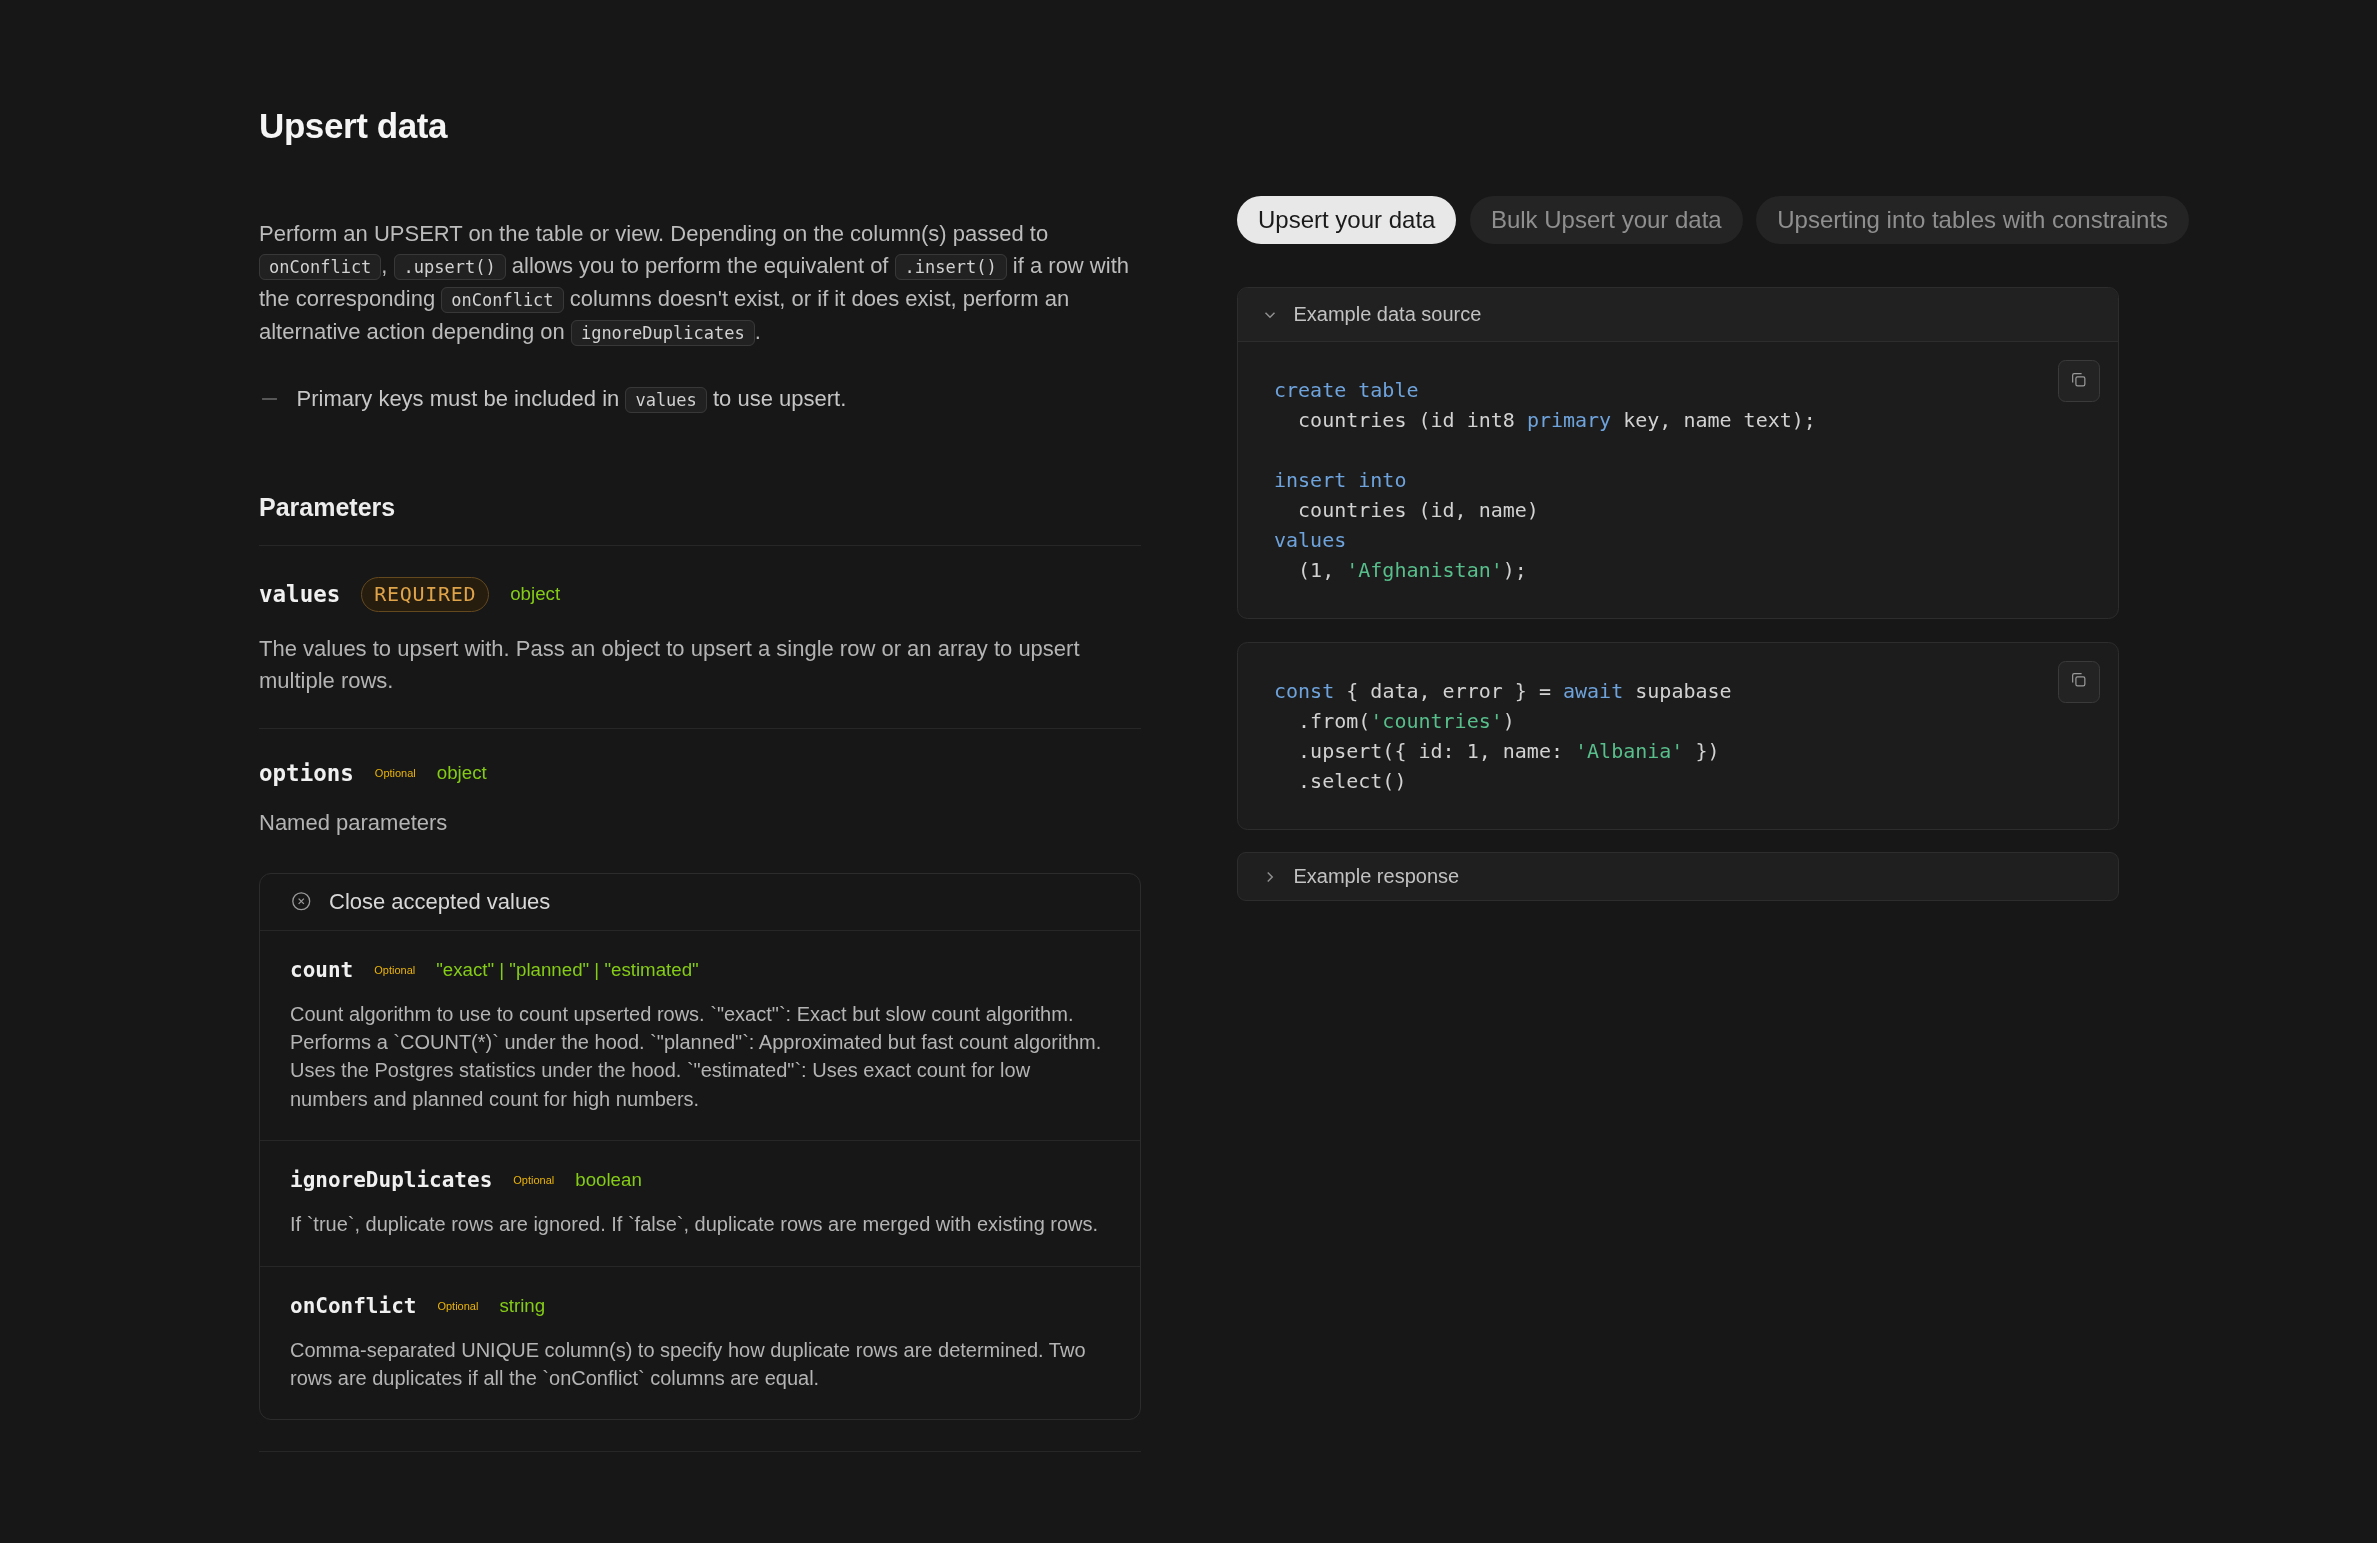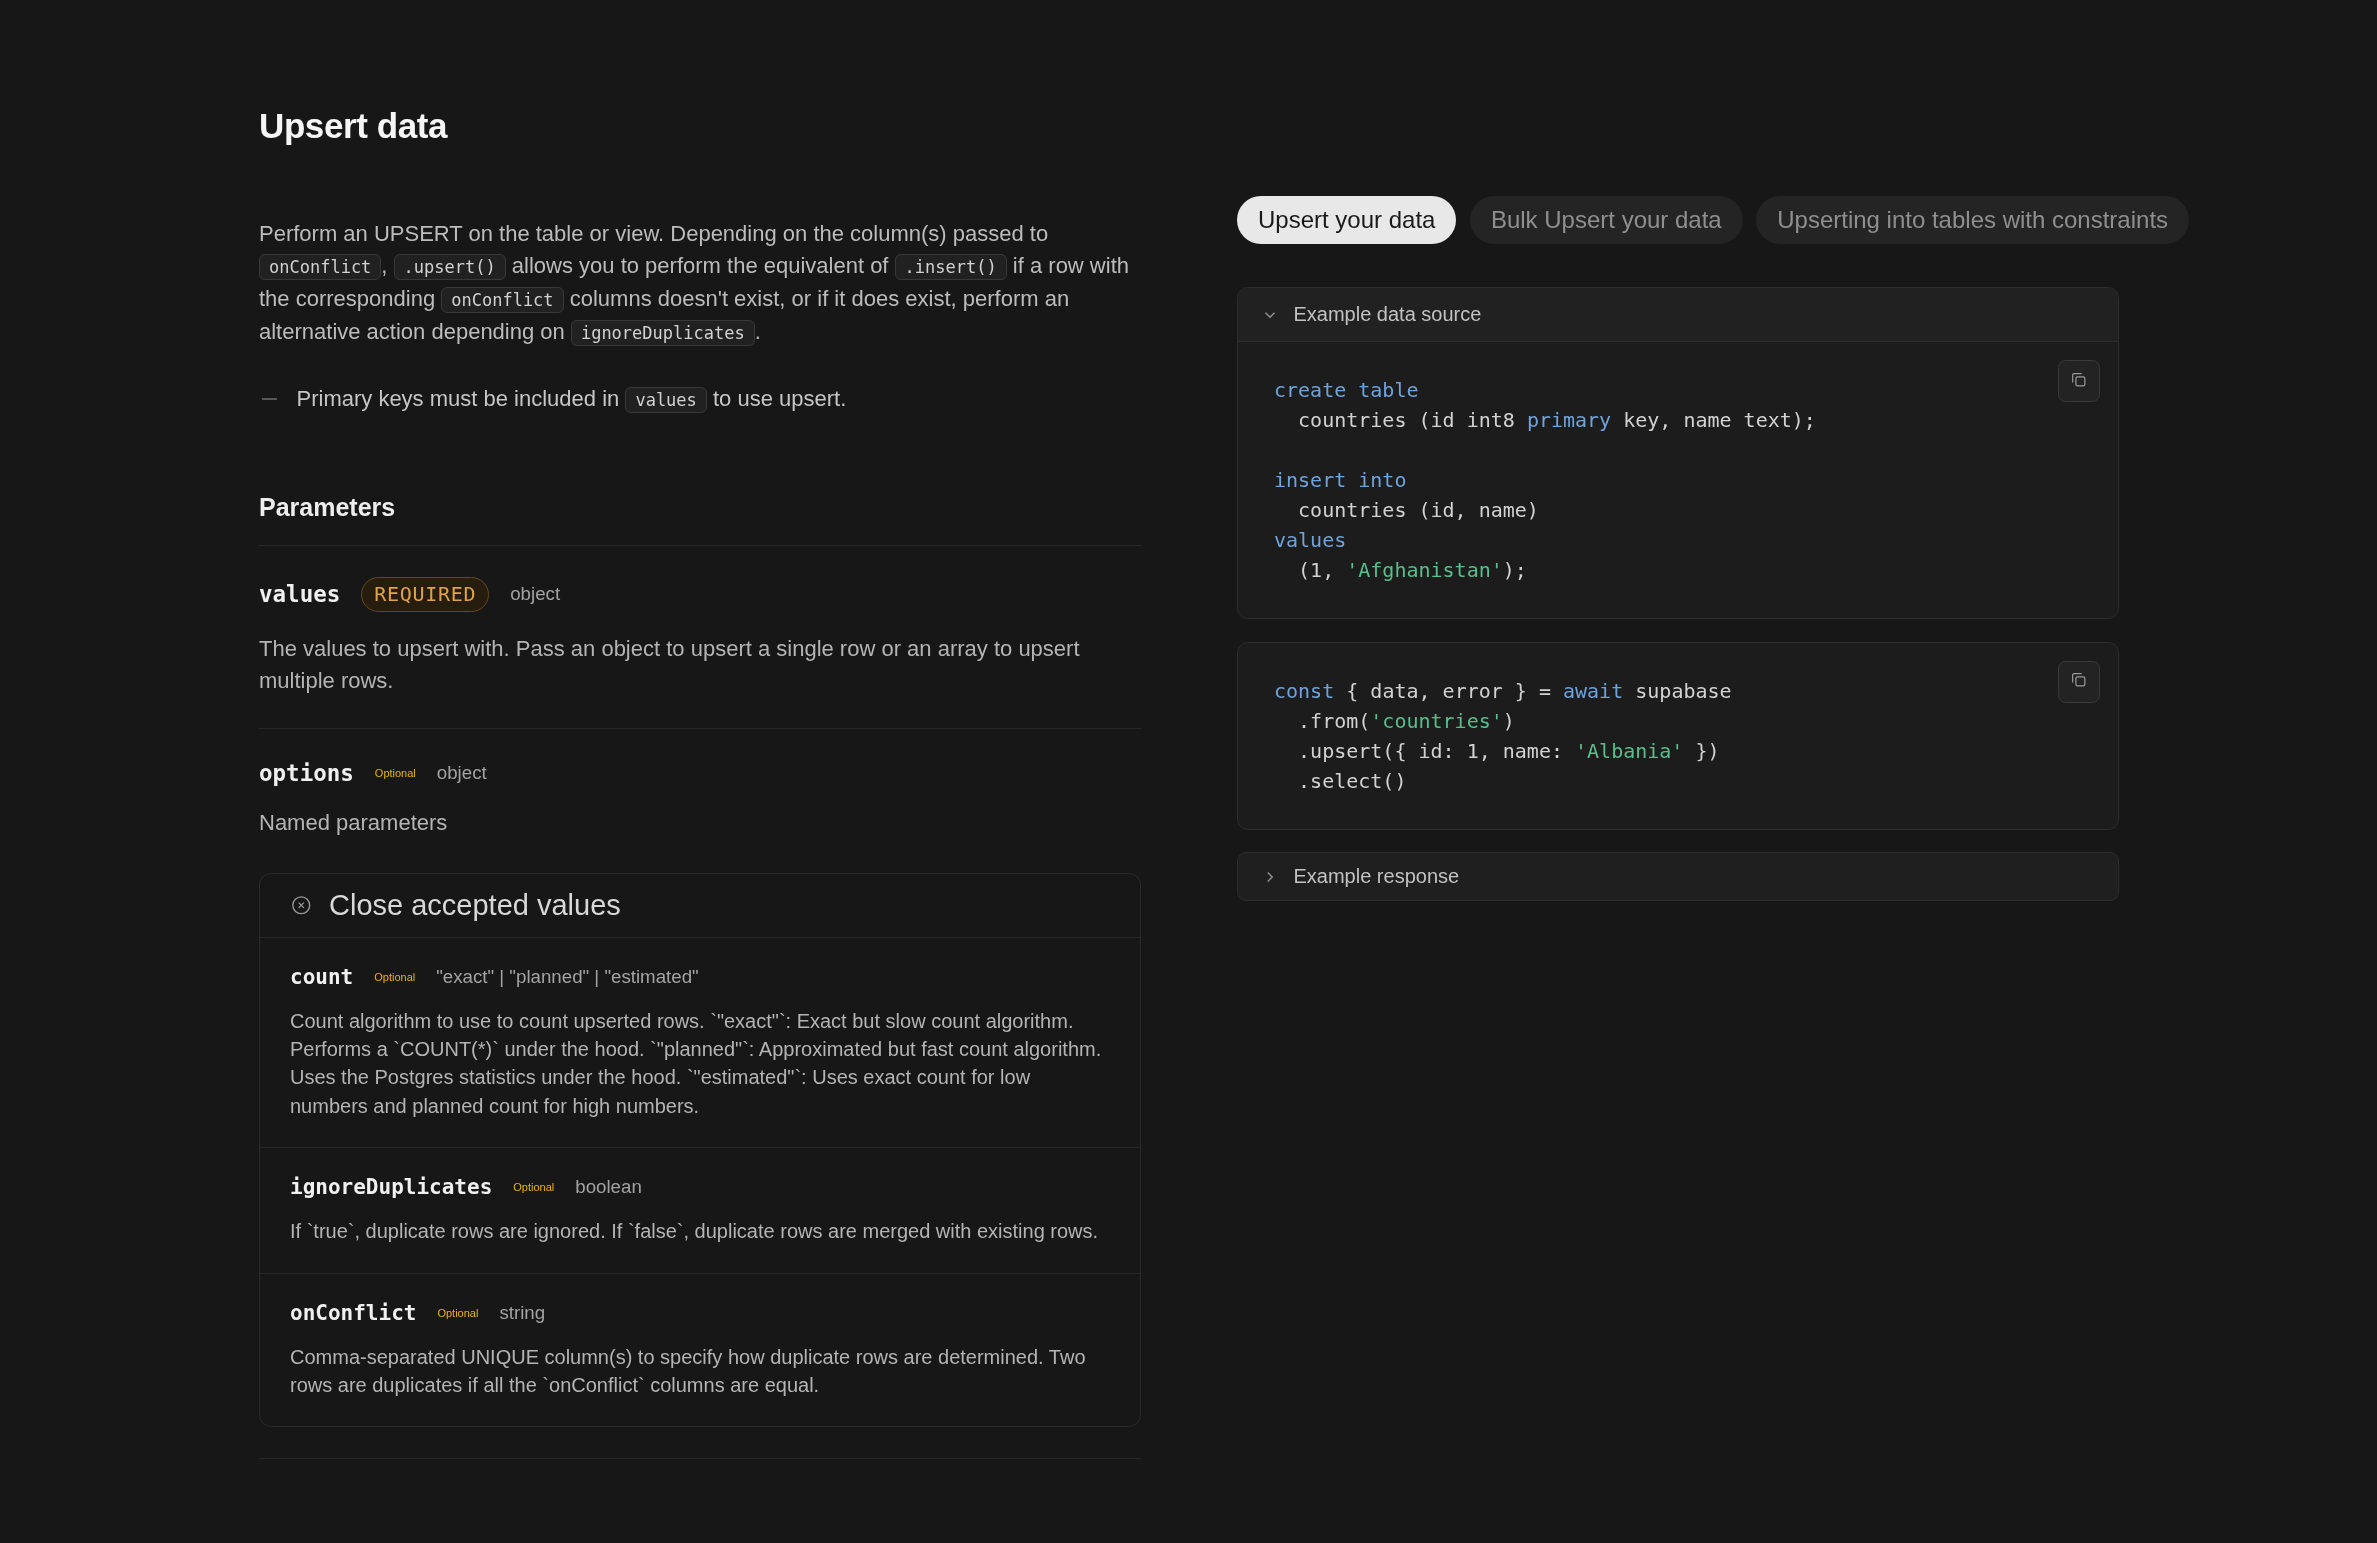--- a/index.html
+++ b/index.html
@@ -73,21 +73,21 @@
     background: #271d0f;
     border: 0.7px solid #64491e;
     border-radius: 748px;
     padding: 4.5px 12px;
   }
   .badge-optional {
     font-family: Liberation Sans, sans-serif;
     font-size: 11px;
     color: #eab308;
   }
-  .param-type { font-size: 18.7px; color: #a3a3a3; }
+  .param-type { font-size: 18.7px; color: #84cc16; }
   .param-desc {
     margin: 21px 0 0;
     font-size: 22px;
     line-height: 32px;
     color: #b4b4b4;
   }
 
   .accepted-panel {
     margin-top: 34px;
     border: 0.7px solid #2c2c2c;
@@ -96,21 +96,21 @@
   .accepted-header {
     display: flex;
     align-items: center;
     gap: 16.5px;
     width: 100%;
     padding: 15px 30px;
     background: transparent;
     border: none;
     color: #d8d8d8;
     font-family: "Liberation Sans", sans-serif;
-    font-size: 29px;
+    font-size: 22px;
     text-align: left;
     cursor: pointer;
   }
   .accepted-header .icn { color: #9a9a9a; display: flex; }
   .accepted-item { border-top: 0.7px solid #272727; padding: 27px 30px; }
   .accepted-item .param-name { font-size: 21px; }
   .accepted-item .param-desc { margin-top: 18px; font-size: 20px; line-height: 28.4px; }
 
   
   .right-col { position: absolute; left: 1237px; top: 196px; width: 882px; }

